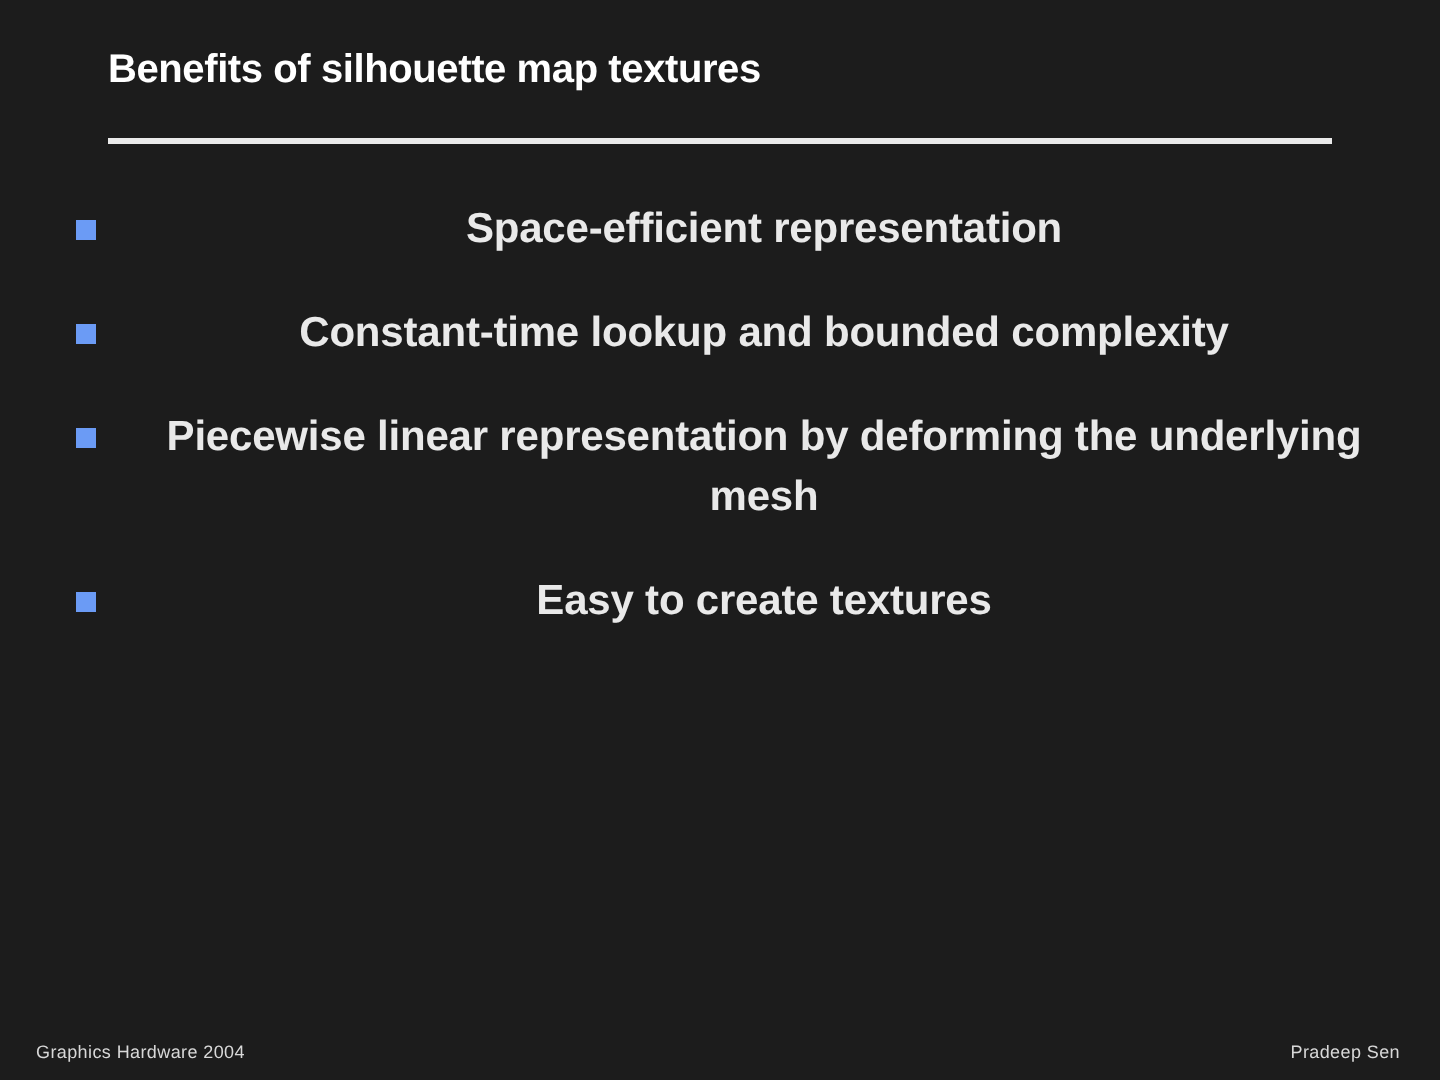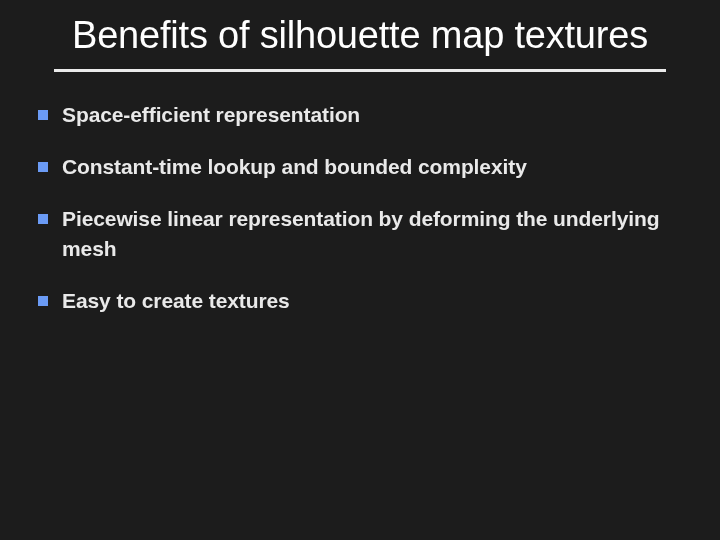--- a/index.html
+++ b/index.html
@@ -26,25 +26,24 @@
   
   .title-block {
     position: absolute;
     left: 54px;
     top: 16px;
     width: 612px;
   }
   .slide-title {
     margin: 0;
     font-family: "Liberation Sans", sans-serif;
-    font-size: 38px;
-    font-weight: normal;
+    font-size: 20px;
+    font-weight: bold;
     line-height: 38px;
     color: #ffffff;
-    text-align: center;
     letter-spacing: -0.2px;
     white-space: nowrap;
   }
   .title-rule {
     position: absolute;
     left: 54px;
     top: 69px;
     width: 612px;
     height: 3px;
     background: #eaeaea;
@@ -78,20 +77,21 @@
     position: absolute;
     left: 0;
     top: 10px;
     width: 10px;
     height: 10px;
     background: #6b9bf5;
     display: block;
   }
   .bullet-text {
     display: block;
+    text-align: center;
   }
 
   
   .footer {
     position: absolute;
     left: 0;
     bottom: 0;
     width: 720px;
     height: 30px;
   }
@@ -139,14 +139,18 @@
     <li class="bullet-item">
       <span class="bullet-marker"></span>
       <span class="bullet-text">Piecewise linear representation by deforming the underlying mesh</span>
     </li>
     <li class="bullet-item">
       <span class="bullet-marker"></span>
       <span class="bullet-text">Easy to create textures</span>
     </li>
   </ul>
 
+  <div class="footer">
+    <div class="footer-left">Graphics Hardware 2004</div>
+    <div class="footer-right">Pradeep Sen</div>
+  </div>
 
 </div>
 
 </body></html>

